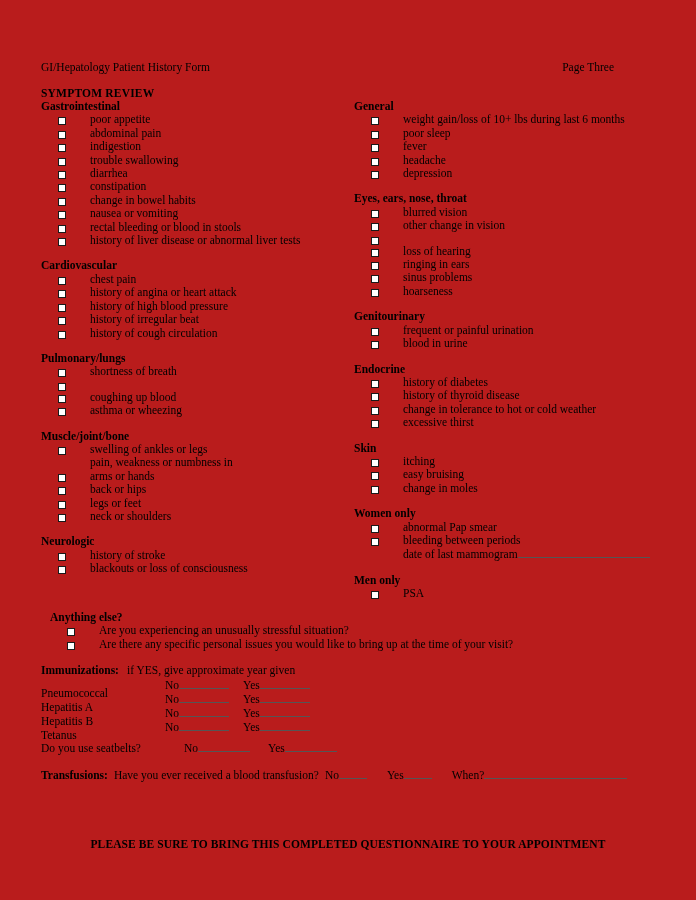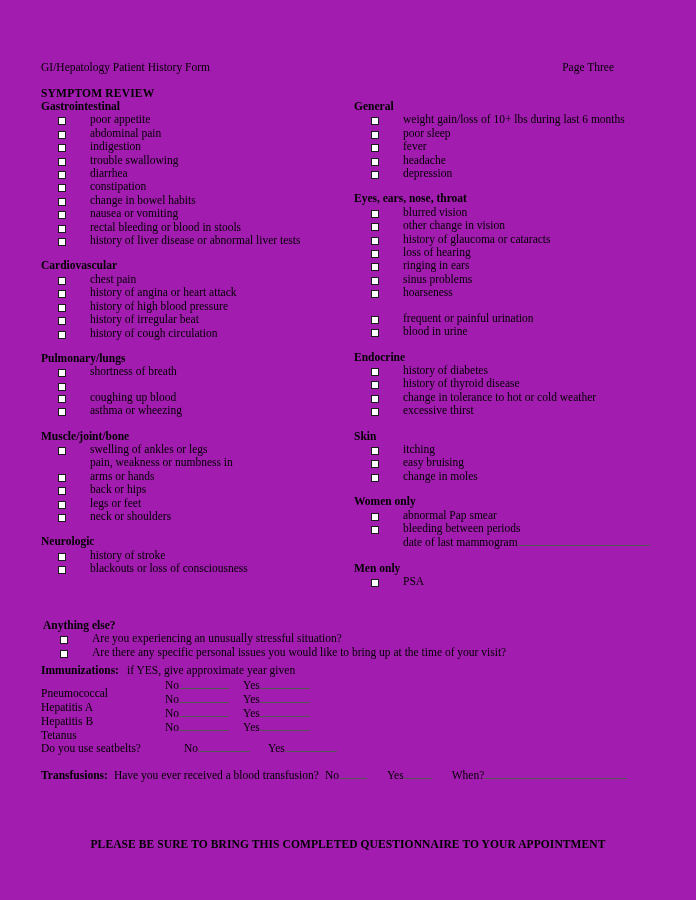--- a/index.html
+++ b/index.html
@@ -8,21 +8,21 @@
     background: #ffffff;
   }
   body {
     font-family: "Liberation Serif", "DejaVu Serif", serif;
     color: #000000;
   }
   .page {
     position: relative;
     width: 696px;
     height: 900px;
-    background: #a21caf;
+    background: #b91c1c;
     overflow: hidden;
   }
 
   
   .doc-header {
     position: absolute;
     left: 41px;
     top: 61px;
     width: 573px;
     display: flex;
@@ -99,24 +99,23 @@
     display: inline-block;
     border-bottom: 1px solid #555;
     vertical-align: baseline;
     height: 10px;
   }
   .rule-mammo { width: 132px; }
 
   
   .anything {
     position: absolute;
-    left: 43px;
+    left: 50px;
     top: 611px;
     width: 600px;
-    margin-top: 8px;
   }
 
   
   .immunizations {
     position: absolute;
     left: 41px;
     top: 663px;
     width: 600px;
     font-size: 11.5px;
   }
@@ -350,40 +349,40 @@
           <div class="item">
             <span class="cb"></span>
             <span class="lbl">blurred vision</span>
           </div>
           <div class="item">
             <span class="cb"></span>
             <span class="lbl">other change in vision</span>
           </div>
           <div class="item">
             <span class="cb"></span>
-            <span class="lbl">history of glaucoma or cataracts</span>
           </div>
           <div class="item">
             <span class="cb"></span>
             <span class="lbl">loss of hearing</span>
           </div>
           <div class="item">
             <span class="cb"></span>
             <span class="lbl">ringing in ears</span>
           </div>
           <div class="item">
             <span class="cb"></span>
             <span class="lbl">sinus problems</span>
           </div>
           <div class="item">
             <span class="cb"></span>
             <span class="lbl">hoarseness</span>
           </div>
         </div>
         <div class="section">
+          <div class="section-heading">Genitourinary</div>
           <div class="item">
             <span class="cb"></span>
             <span class="lbl">frequent or painful urination</span>
           </div>
           <div class="item">
             <span class="cb"></span>
             <span class="lbl">blood in urine</span>
           </div>
         </div>
         <div class="section">

